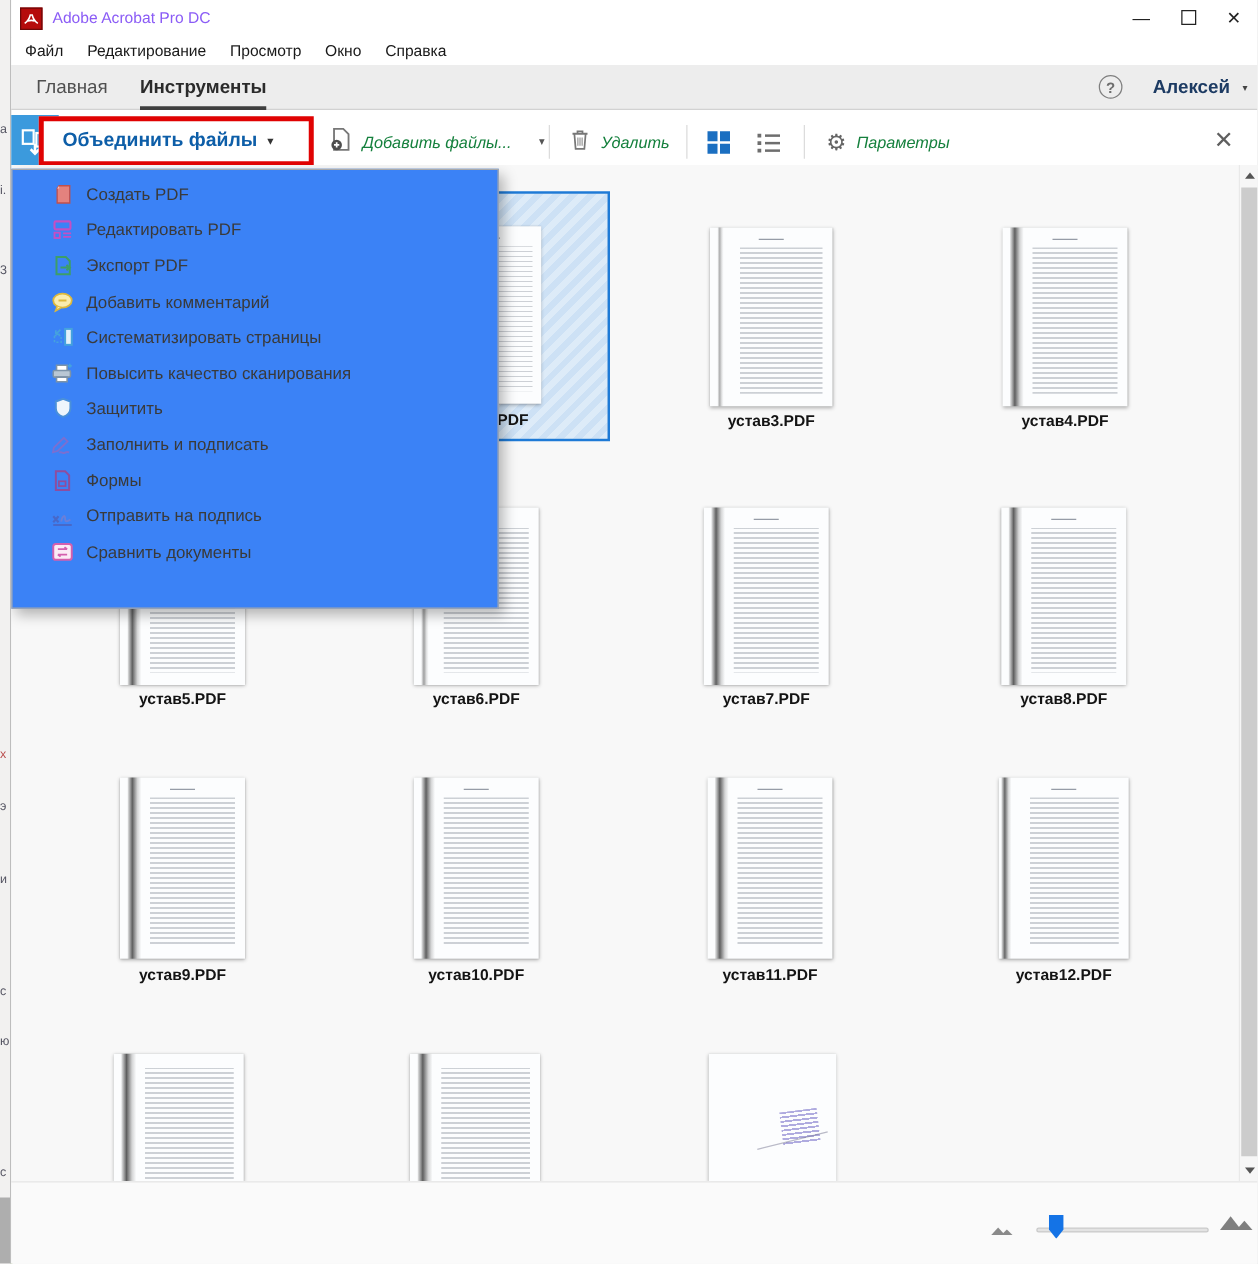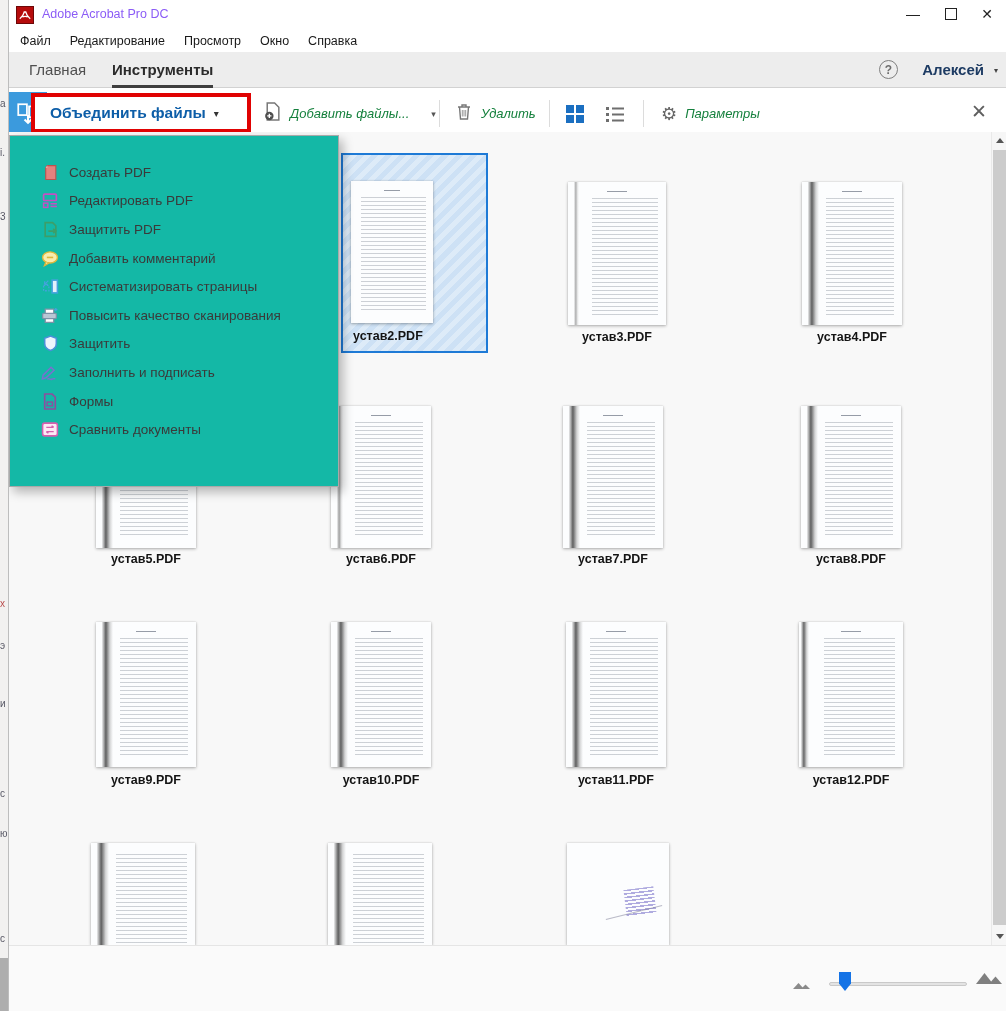--- a/index.html
+++ b/index.html
@@ -76,22 +76,22 @@
       background:repeating-linear-gradient(180deg,rgba(92,82,190,.6) 0 1.5px,transparent 1.5px 3.5px);}
   .stampline{position:absolute;right:6%;top:68%;width:58px;height:1px;background:rgba(120,120,145,.5);transform:rotate(-14deg);}
   
   #scrollbar{position:absolute;left:982px;top:0;width:16px;height:813px;background:#f6f6f6;border-left:1px solid #e9e9e9;box-sizing:border-box;}
   #sb-up,#sb-down{position:absolute;left:0;width:16px;height:17px;display:flex;align-items:center;justify-content:center;}
   #sb-up{top:0;} #sb-down{bottom:0;}
   .tri-up{width:0;height:0;border-left:4px solid transparent;border-right:4px solid transparent;border-bottom:5px solid #555;}
   .tri-down{width:0;height:0;border-left:4px solid transparent;border-right:4px solid transparent;border-top:5px solid #555;}
   #sb-thumb{position:absolute;left:1px;top:18px;width:14px;height:775px;background:#cccccc;}
   
-  #tools-dd{position:absolute;left:0;top:3px;width:330px;height:352px;background:#14b8a6;border:1px solid #a9a9a9;box-sizing:border-box;
-      box-shadow:4px 5px 10px rgba(0,0,0,.28);padding-top:22px;z-index:20;}
+  #tools-dd{position:absolute;left:0;top:3px;width:390px;height:352px;background:#3b82f6;border:1px solid #a9a9a9;box-sizing:border-box;
+      box-shadow:4px 5px 10px rgba(0,0,0,.28);padding-top:5px;z-index:20;}
   .mi{height:28.6px;display:flex;align-items:center;padding-left:30px;}
   .mi .ic{width:20px;height:18px;display:flex;align-items:center;justify-content:center;}
   .mi .ml{margin-left:9px;font-size:13.5px;color:#3a3a3a;}
   
   #bottombar{position:absolute;left:0;top:945px;width:998px;height:66px;background:#fafafa;border-top:1px solid #e5e5e5;box-sizing:border-box;}
   #mtn-small{position:absolute;left:783px;top:30px;}
   #zoom-track{position:absolute;left:820px;top:36px;width:138px;height:4px;background:#e3e3e3;border:1px solid #c9c9c9;border-radius:2px;box-sizing:border-box;}
   #zoom-handle{position:absolute;left:830px;top:26px;width:12px;height:19px;background:#1473e6;
       clip-path:polygon(0 0,100% 0,100% 60%,50% 100%,0 60%);}
   #mtn-big{position:absolute;left:966px;top:24px;}
@@ -369,21 +369,21 @@
           <span class="ml">Редактировать PDF</span>
         </div>
 
         <div class="mi">
           <span class="ic">
             <svg width="17" height="17" viewBox="0 0 16 16">
                 <path d="M3 1.5h7l3 3v10H3z" fill="none" stroke="#3d9e68" stroke-width="1.5"></path>
                 <path d="M6 9.5h6.5M10.5 7.5l2.5 2-2.5 2" fill="none" stroke="#3d9e68" stroke-width="1.5"></path>
               </svg>
           </span>
-          <span class="ml">Защитить PDF</span>
+          <span class="ml">Экспорт PDF</span>
         </div>
 
         <div class="mi">
           <span class="ic">
             <svg width="18" height="17" viewBox="0 0 17 16">
                 <ellipse cx="8.5" cy="7" rx="7" ry="5.3" fill="#f9ecae" stroke="#ddb83c" stroke-width="1.3"></ellipse>
                 <path d="M4.5 11.5 3.2 14.8l4.2-2.4" fill="#f9ecae" stroke="#ddb83c" stroke-width="1.2"></path>
                 <path d="M5.5 7h6" stroke="#ddb83c" stroke-width="1.5"></path>
               </svg>
           </span>
@@ -435,20 +435,30 @@
         <div class="mi">
           <span class="ic">
             <svg width="16" height="17" viewBox="0 0 15 16">
                 <path d="M2.5 1h7l3 3v11h-10z" fill="none" stroke="#8e4d9e" stroke-width="1.5"></path>
                 <rect x="4.8" y="8.5" width="5" height="3.6" fill="none" stroke="#8e4d9e" stroke-width="1.3"></rect>
               </svg>
           </span>
           <span class="ml">Формы</span>
         </div>
 
+        <div class="mi">
+          <span class="ic">
+            <svg width="18" height="17" viewBox="0 0 17 16">
+                <path d="M1.5 8.5l4 4.5M5.5 8.5l-4 4.5" stroke="#4868c8" stroke-width="1.6"></path>
+                <path d="M7.5 12.5c1-4.5 3-5.5 3-2.2 0 2.6 1.3 2.4 4 .7" stroke="#6b7fd8" fill="none" stroke-width="1.4"></path>
+                <path d="M1.5 15h14" stroke="#4868c8" stroke-width="1.5"></path>
+              </svg>
+          </span>
+          <span class="ml">Отправить на подпись</span>
+        </div>
 
 
         <div class="mi">
           <span class="ic">
             <svg width="18" height="17" viewBox="0 0 17 16">
                 <rect x="1.5" y="2" width="14" height="12" rx="2" fill="#fceaf5" stroke="#d45fae" stroke-width="1.5"></rect>
                 <path d="M5 6h7M12 6l-2-1.6M5 10h7M5 10l2 1.6" fill="none" stroke="#d45fae" stroke-width="1.3"></path>
               </svg>
           </span>
           <span class="ml">Сравнить документы</span>

